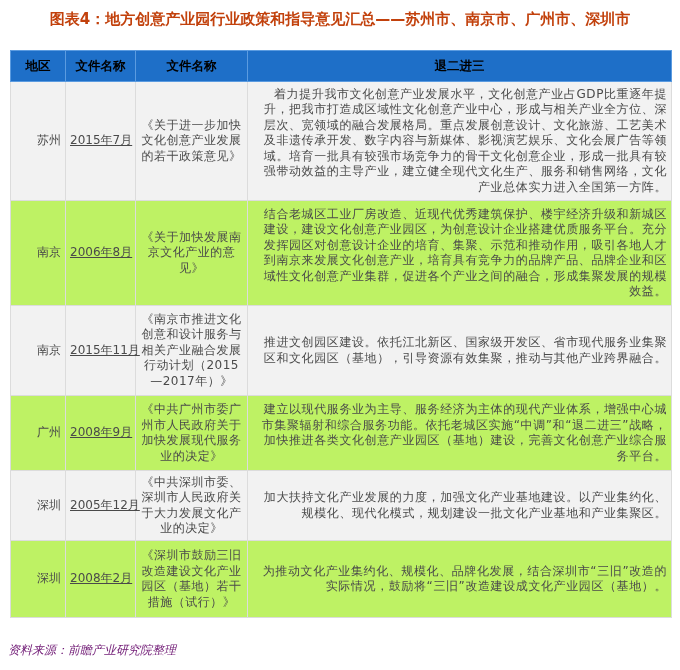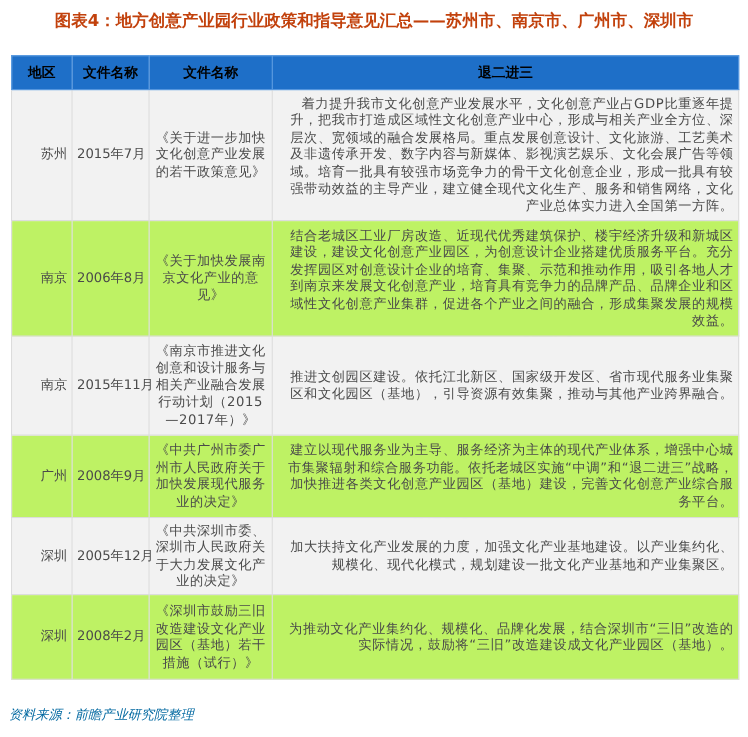--- a/index.html
+++ b/index.html
@@ -23,26 +23,26 @@
       font-size: 12.5px; font-weight: bold; text-align: center;
       border: 1px solid #5b9be0; padding: 0;
     }
     table.policy td {
       border: 1px solid #dcdcdc; padding: 2px 4px; vertical-align: middle;
       line-height: 15.5px; color: #4a4a4a;
     }
     table.policy tr.odd td { background: #f2f2f2; }
     table.policy tr.even td { background: #bef264; }
     td.region { text-align: right; padding-left: 4px; }
-    td.date { text-align: center; padding-left: 6px; white-space: nowrap; }
+    td.date { text-align: center; padding-left: 6px; white-space: nowrap; text-decoration: underline; }
     td.doc { text-align: center; padding: 2px 4px; letter-spacing: 0.5px; }
     td.content { text-align: right; padding: 2px 6px; letter-spacing: 0.6px; }
     .source {
       position: absolute; left: 8px; top: 642px; font-size: 12px;
-      font-style: italic; color: #0369a1;
+      font-style: italic; color: #701a75;
     }
     .credit {
       position: absolute; right: 10px; top: 642px; font-size: 12px; color: #333333; margin-top: 33px;
     }
     .watermark {
       position: absolute; color: rgba(180,190,205,0.18); font-size: 34px;
       font-weight: bold; transform: rotate(-35deg); pointer-events: none;
       white-space: nowrap;
     }
   </style>

